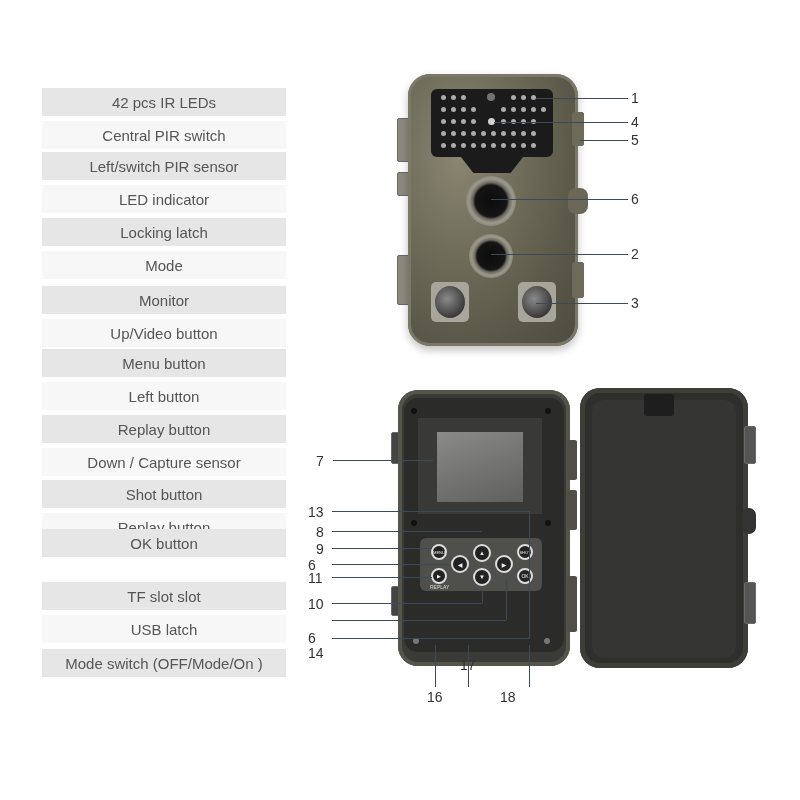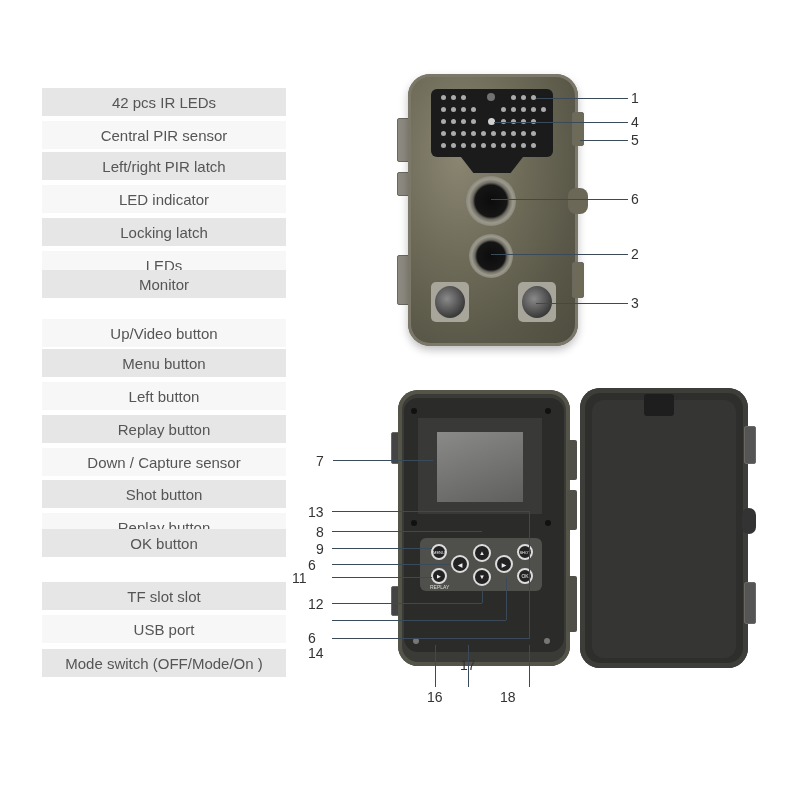--- a/index.html
+++ b/index.html
@@ -42,35 +42,35 @@
   .tiny{position:absolute;font-size:5px;color:#ddd;}
 </style>
 </head>
 <body>
 
 <div class="legend">
   <div class="legend-row shade" style="top:0">
       <span>42 pcs IR LEDs</span>
     </div>
   <div class="legend-row plain" style="top:33px">
-      <span>Central PIR sensor</span>
+      <span>Central PIR switch</span>
     </div>
   <div class="legend-row shade" style="top:64px">
-      <span>Left/right PIR latch</span>
+      <span>Left/switch PIR sensor</span>
     </div>
   <div class="legend-row plain" style="top:97px">
       <span>LED indicator</span>
     </div>
   <div class="legend-row shade" style="top:130px">
       <span>Locking latch</span>
     </div>
   <div class="legend-row plain" style="top:163px">
-      <span>LEDs</span>
-    </div>
-  <div class="legend-row shade" style="top:182px">
+      <span>Mode</span>
+    </div>
+  <div class="legend-row shade" style="top:198px">
       <span>Monitor</span>
     </div>
   <div class="legend-row plain" style="top:231px">
       <span>Up/Video button</span>
     </div>
   <div class="legend-row shade" style="top:261px">
       <span>Menu button</span>
     </div>
   <div class="legend-row plain" style="top:294px">
       <span>Left button</span>
@@ -87,21 +87,21 @@
   <div class="legend-row plain" style="top:425px">
       <span>Replay button</span>
     </div>
   <div class="legend-row shade" style="top:441px">
       <span>OK button</span>
     </div>
   <div class="legend-row shade" style="top:494px">
       <span>TF slot slot</span>
     </div>
   <div class="legend-row plain" style="top:527px">
-      <span>USB port</span>
+      <span>USB latch</span>
     </div>
   <div class="legend-row shade" style="top:561px">
       <span>Mode switch (OFF/Mode/On )</span>
     </div>
 </div>
 
 <div>
   <div class="strap" style="left:397px;top:118px;width:14px;height:42px"></div>
   <div class="strap" style="left:397px;top:172px;width:14px;height:22px"></div>
   <div class="strap" style="left:397px;top:255px;width:14px;height:48px"></div>
@@ -226,23 +226,23 @@
   <div class="line" style="left:333px;top:460px;width:100px"></div>
   <div class="num" style="left:308px;top:505px">13</div>
   <div class="line" style="left:332px;top:511px;width:197px"></div>
   <div class="vline" style="left:529px;top:511px;height:128px"></div>
   <div class="num" style="left:316px;top:525px">8</div>
   <div class="line" style="left:332px;top:531px;width:150px"></div>
   <div class="num" style="left:316px;top:542px">9</div>
   <div class="line" style="left:332px;top:548px;width:100px"></div>
   <div class="num" style="left:308px;top:558px">6</div>
   <div class="line" style="left:332px;top:564px;width:118px"></div>
-  <div class="num" style="left:292px;top:571px">11</div>
+  <div class="num" style="left:308px;top:571px">11</div>
   <div class="line" style="left:332px;top:577px;width:100px"></div>
-  <div class="num" style="left:308px;top:597px">12</div>
+  <div class="num" style="left:308px;top:597px">10</div>
   <div class="line" style="left:332px;top:603px;width:150px"></div>
   <div class="vline" style="left:482px;top:590px;height:13px"></div>
   <div class="num" style="left:308px;top:646px">14</div>
   <div class="line" style="left:332px;top:620px;width:174px"></div>
   <div class="vline" style="left:506px;top:578px;height:42px"></div>
   <div class="num" style="left:308px;top:631px">6</div>
   <div class="line" style="left:332px;top:638px;width:197px"></div>
   <div class="vline" style="left:435px;top:645px;height:42px"></div>
   <div class="num" style="left:427px;top:690px">16</div>
   <div class="vline" style="left:468px;top:645px;height:42px"></div>

